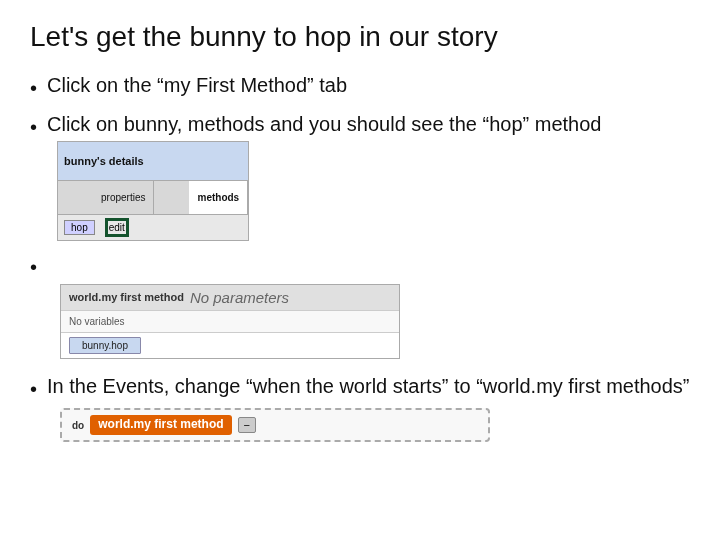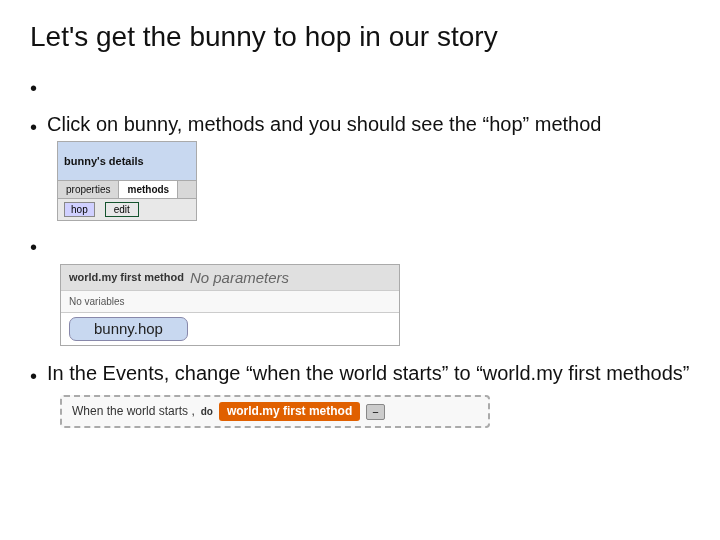--- a/index.html
+++ b/index.html
@@ -66,24 +66,25 @@
       border-bottom: 1px solid #aaa;
     }
 
     .bunny-panel-tabs {
       display: flex;
       border-bottom: 1px solid #aaa;
       background: #d8d8d8;
     }
 
     .bunny-tab {
-      padding: 2px 8px;
+      padding: 10px 8px;
       font-size: 10px;
       border-right: 1px solid #aaa;
       cursor: pointer;
+      margin-left: 35px;
     }
 
     .bunny-tab.active {
       background: #fff;
       font-weight: bold;
     }
 
     .bunny-panel-content {
       display: flex;
       align-items: center;
@@ -94,22 +95,22 @@
     .hop-button {
       background: #d0d0ff;
       border: 1px solid #888;
       padding: 1px 6px;
       font-size: 10px;
       cursor: pointer;
     }
 
     .edit-button {
       background: #e8e8e8;
-      border: 1px solid #14532d;
-      padding: 1px 8px;
+      border: 3px solid #14532d;
+      padding: 1px 1px;
       font-size: 10px;
       cursor: pointer;
       text-align: center;
     }
 
     
     .method-panel {
       border: 1px solid #aaa;
       background: #f0f0f0;
       font-size: 11px;
@@ -153,23 +154,23 @@
       color: #333;
       background: #fff;
       min-height: 24px;
     }
 
     .bunny-hop-call {
       display: inline-flex;
       align-items: center;
       background: #c8d8f0;
       border: 1px solid #88a;
-      border-radius: 7px;
-      padding: 1px 24px;
-      font-size: 15px;
+      border-radius: 1px;
+      padding: 1px 12px;
+      font-size: 10px;
       color: #222;
     }
 
     
     .events-panel {
       border: 2px dashed #aaa;
       background: #f8f8f8;
       font-size: 12px;
       font-family: Arial, sans-serif;
       margin: 6px 0 0 30px;
@@ -212,20 +213,21 @@
   </style>
 </head>
 <body>
 
 <h1 class="slide-title">Let's get the bunny to hop in our story</h1>
 
 <ul class="bullet-list">
 
   <li class="bullet-item">
     <span class="bullet-dot">•</span>
+    <span class="bullet-text">Click on the “my First Method” tab</span>
   </li>
 
   <li class="bullet-item" style="align-items:flex-start;">
     <span class="bullet-dot">•</span>
     <span class="bullet-text">
       <span>Click on bunny, methods and you should see the “hop” method</span>
       
       <div class="bunny-panel" style="margin-top:4px;">
         <div class="bunny-panel-title">bunny's details</div>
         <div class="bunny-panel-tabs">
@@ -257,20 +259,19 @@
     </div>
   </li>
 
   <li class="bullet-item" style="flex-direction:column; align-items:flex-start;">
     <div style="display:flex; align-items:flex-start;">
       <span class="bullet-dot">•</span>
       <span class="bullet-text">In the Events, change “when the world starts” to “world.my first methods”</span>
     </div>
 
     <div class="events-panel">
-      <span class="event-text">When the world starts ,</span>
       <span class="do-label">do</span>
       <span class="world-method-badge">world.my first method</span>
       <button class="minus-btn">−</button>
     </div>
   </li>
 
 </ul>
 
 </body></html>

